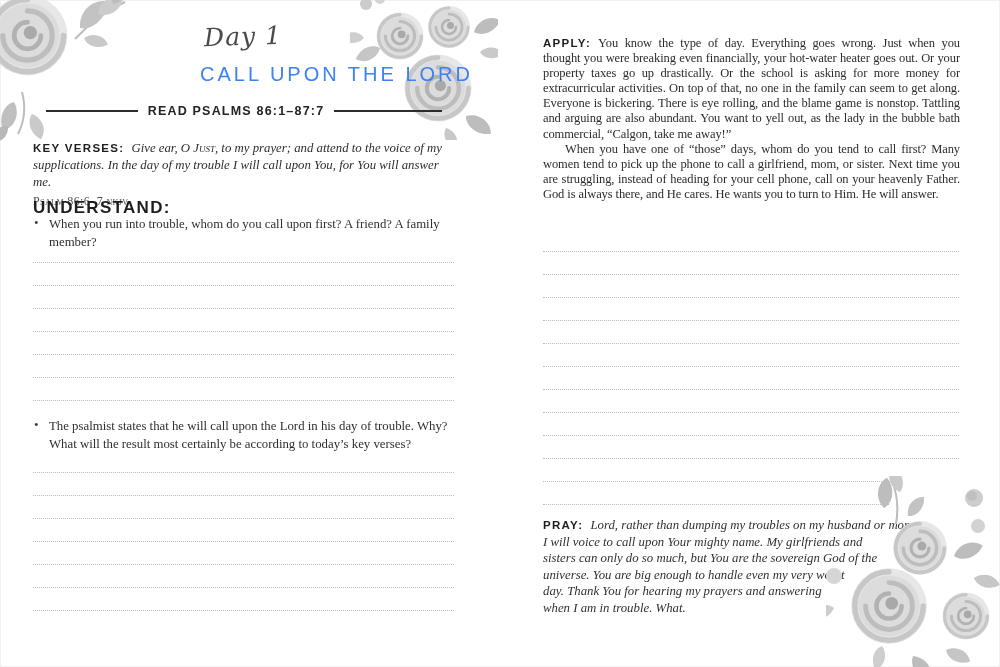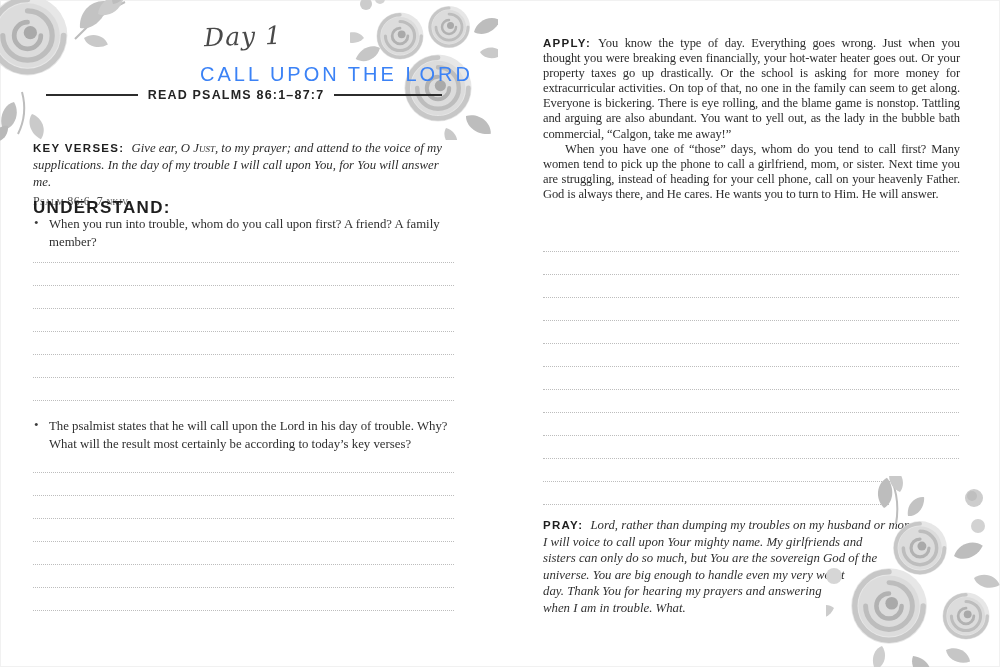--- a/index.html
+++ b/index.html
@@ -17,21 +17,21 @@
     font-family:"DejaVu Serif", serif; font-style:italic;
     font-size:25px; color:#4a4a4a; letter-spacing:1px;
     transform:rotate(-2deg);
   }
   .page-title {
     left:13px; top:63px; width:460px; text-align:right;
     font-family:"Liberation Sans", sans-serif; font-weight:400;
     font-size:20px; letter-spacing:3px; color:#3b82f6;
   }
   .read-row {
-    left:30px; top:88px; width:428px; display:flex; align-items:center; justify-content:center; gap:10px;
+    left:30px; top:104px; width:428px; display:flex; align-items:center; justify-content:center; gap:10px;
   }
   .read-rule { height:2px; background:#2c2c2c; }
   .read-rule.l { width:92px; }
   .read-rule.r { width:108px; }
   .read-heading {
     font-family:"Liberation Sans", sans-serif; font-weight:700;
     font-size:12.5px; letter-spacing:1.2px; color:#242424; white-space:nowrap;
   }
 
   

